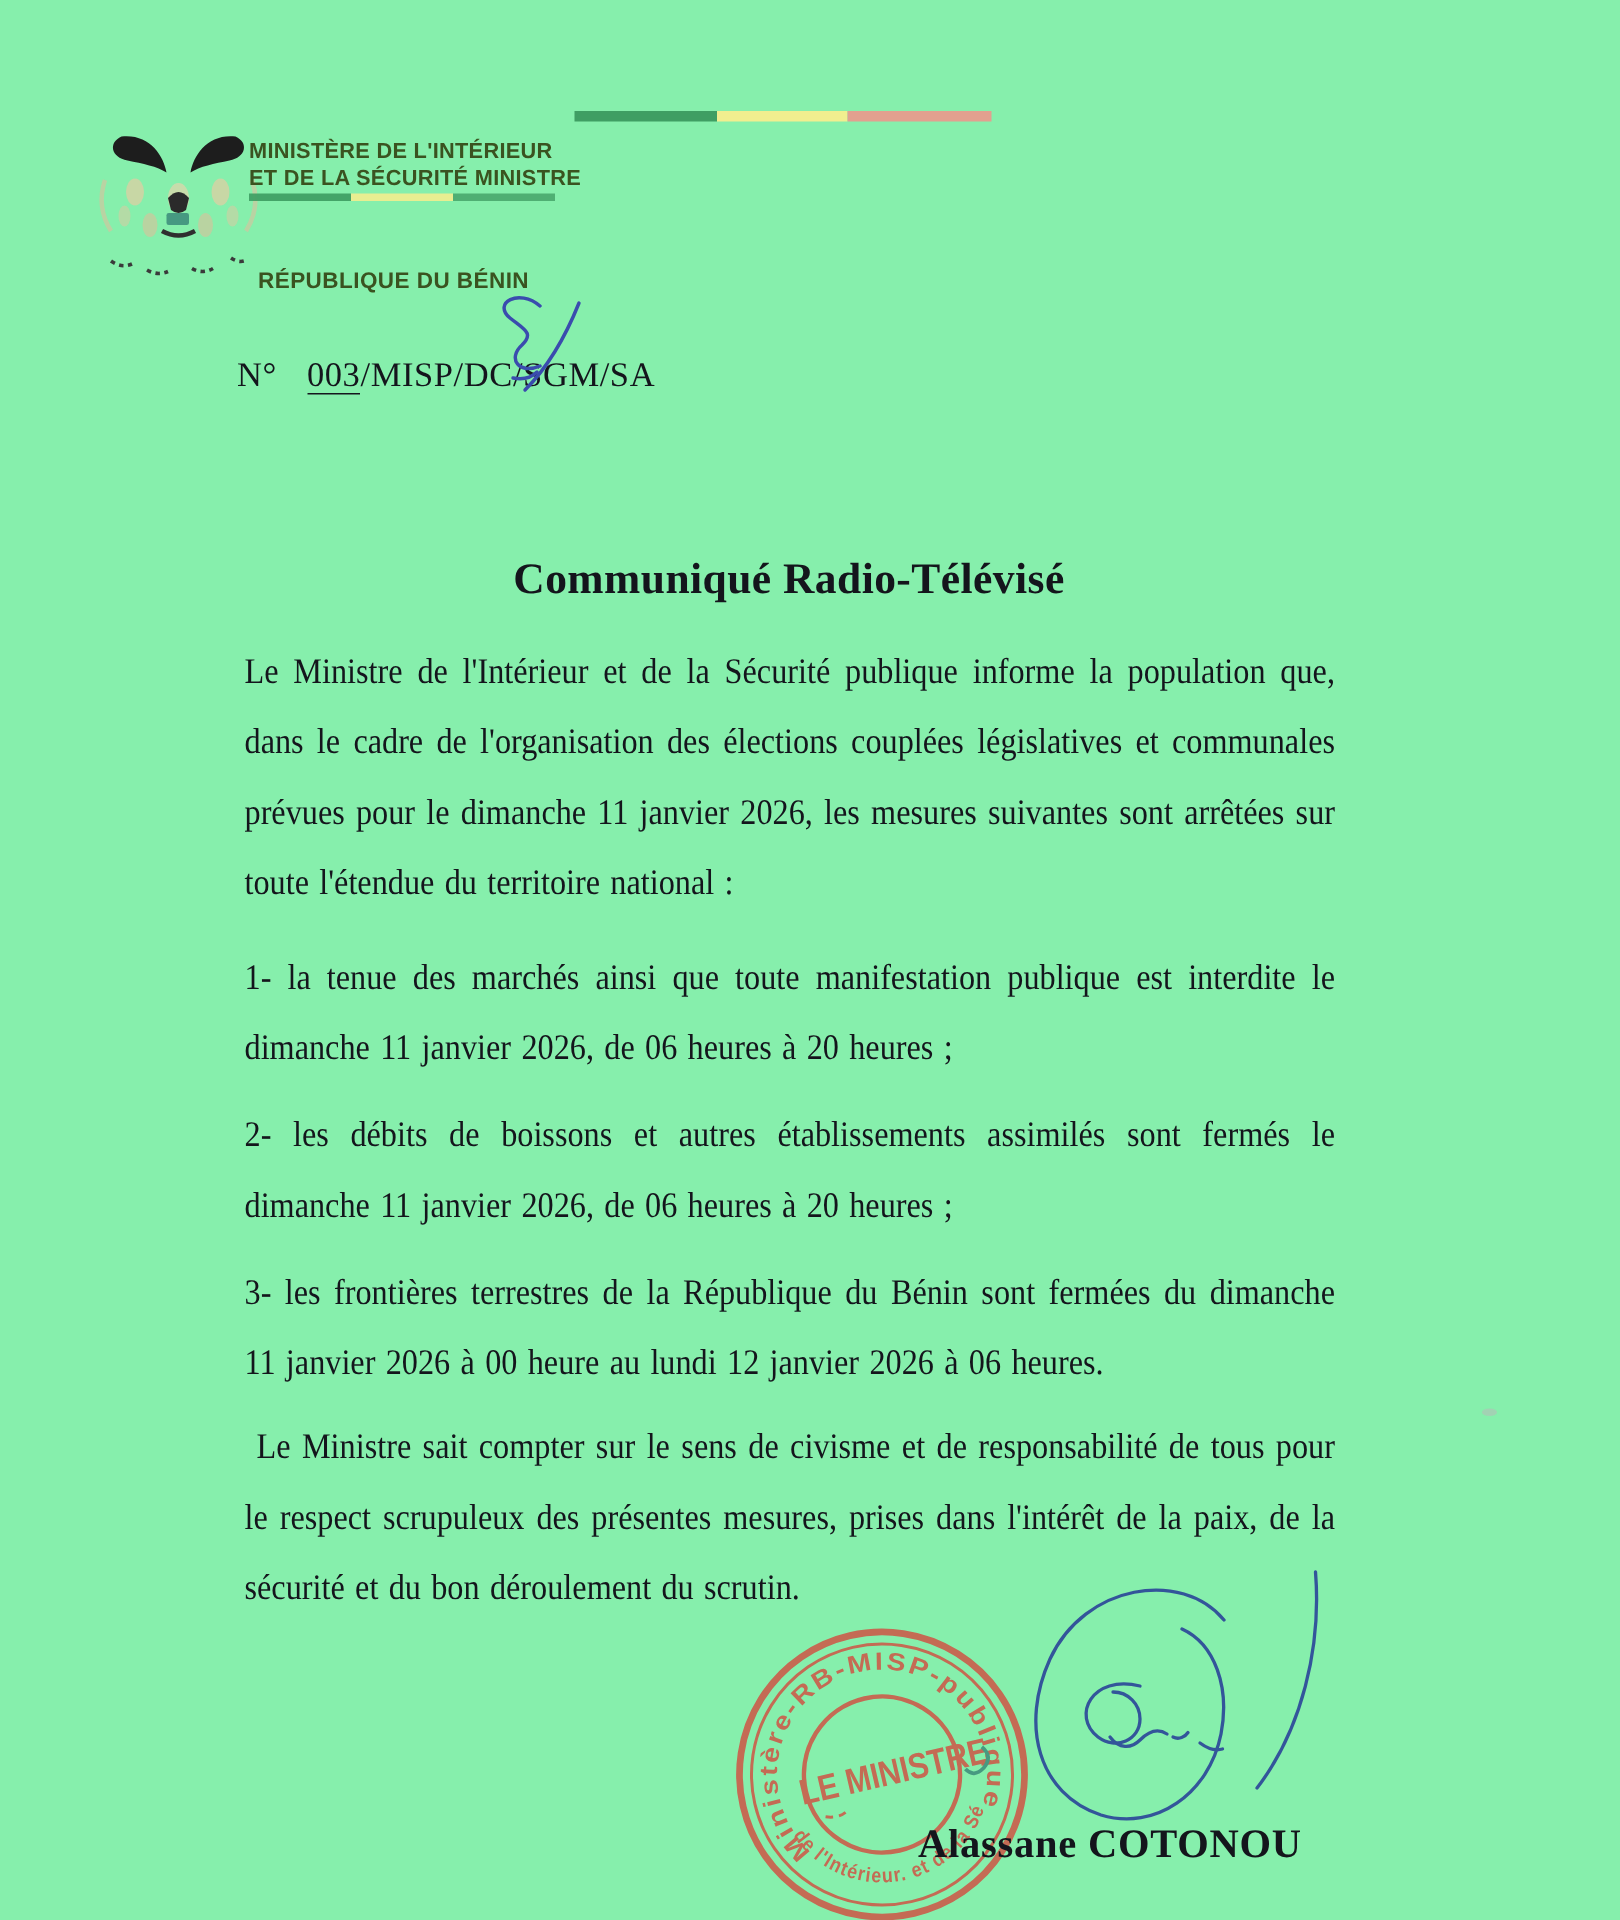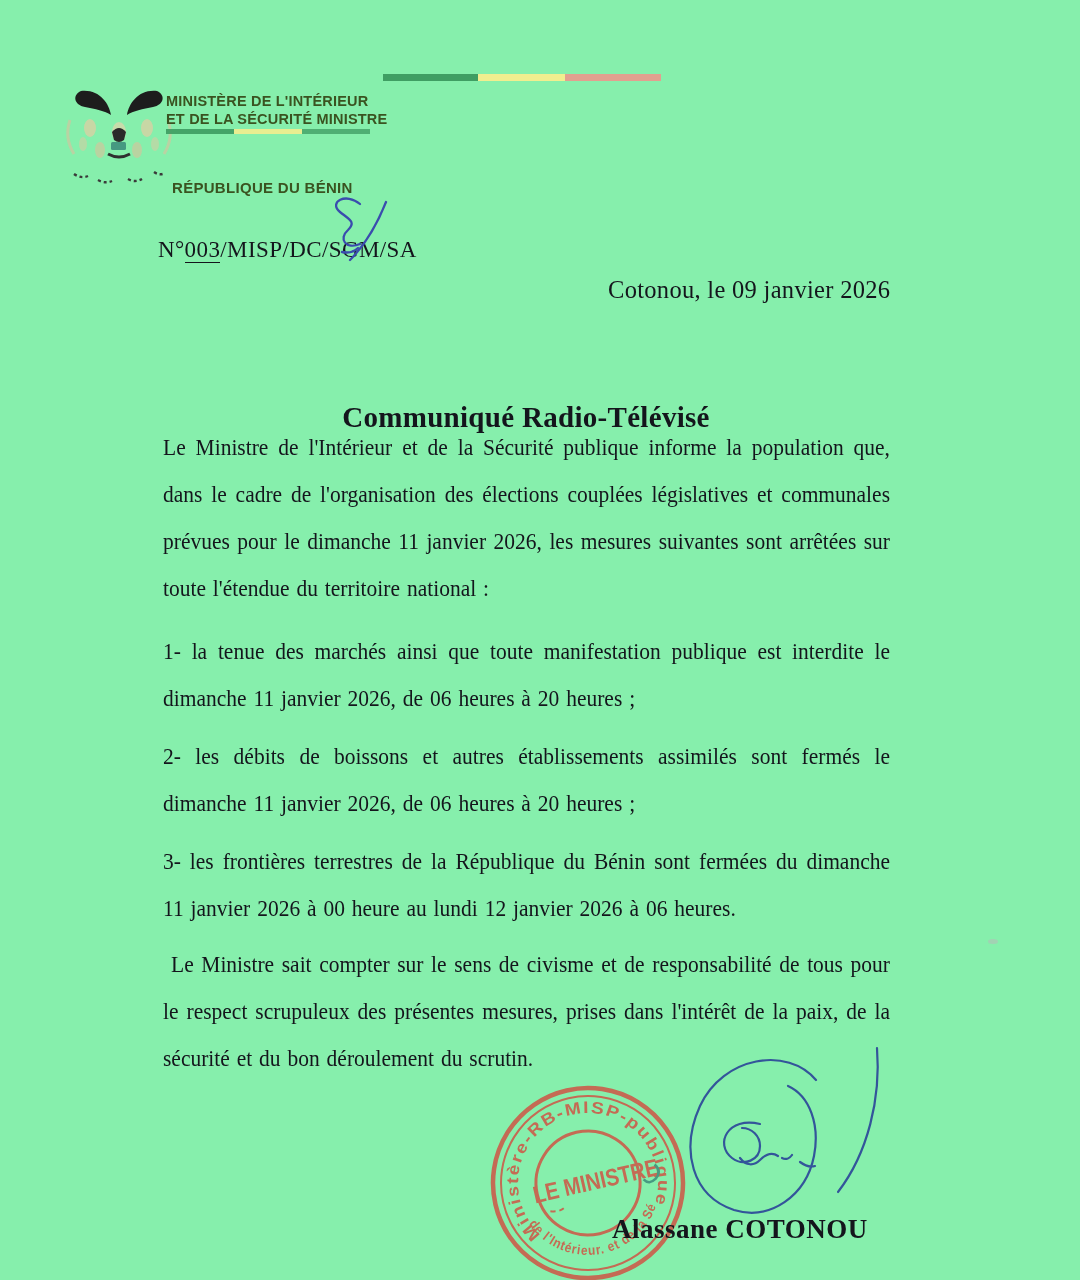--- a/index.html
+++ b/index.html
@@ -32,26 +32,26 @@
   .flag-bar .g{width:95px;background:var(--flag_green);}
   .flag-bar .y{width:87px;background:var(--flag_yellow);}
   .flag-bar .r{width:96px;background:var(--flag_red);}
   .contact-block{
     position:absolute;right:120px;top:84px;text-align:right;
     font-family:"Liberation Sans",sans-serif;font-weight:600;
     font-size:15.5px;line-height:26.5px;color:var(--contact_ink);
   }
   
   .ref-line{position:absolute;left:158px;top:237px;font-size:23px;letter-spacing:.4px;}
-  .ref-number{border-bottom:1.6px solid currentColor;}
+  .ref-number{border-bottom:1.6px solid currentColor;margin-left:20px;}
   .paraph-svg{position:absolute;left:298px;top:192px;z-index:2;}
   .dateline{position:absolute;left:608px;top:276px;font-size:24.5px;letter-spacing:.3px;}
   .doc-title{
     position:absolute;left:163px;top:370px;width:726px;text-align:center;
-    font-size:29px;font-weight:bold;letter-spacing:.3px;margin-top:31px;
+    font-size:29px;font-weight:bold;letter-spacing:.3px;
   }
   
   .body-par{
     position:absolute;left:163px;width:727px;
     font-size:21.5px;line-height:42px;text-align:justify;text-align-last:left;
     word-spacing:1.5px;transform:scaleY(1.118);transform-origin:0 0;
   }
   .p-intro{top:424px;}
   .p-item1{top:628px;}
   .p-item2{top:733px;}
@@ -124,21 +124,20 @@
   </div>
 
   <svg class="paraph-svg" width="100" height="76" viewBox="0 0 100 76">
     <g fill="none" stroke="var(--paraph_blue)" stroke-width="2.3" stroke-linecap="round">
       <path d="M62,12 C48,0 30,10 42,20 C52,28 58,30 50,38 C40,47 48,58 62,52"></path>
       <path d="M88,10 C80,30 68,52 52,68"></path>
       <path d="M44,60 q10,2 16,-4"></path>
     </g>
   </svg>
 
-  <div class="dateline">Cotonou, le 09 janvier 2026</div>
   <div class="doc-title">Communiqué Radio-Télévisé</div>
 
   <div class="body-par p-intro">Le Ministre de l'Intérieur et de la Sécurité publique informe la population que, dans le cadre de l'organisation des élections couplées législatives et communales prévues pour le dimanche 11 janvier 2026, les mesures suivantes sont arrêtées sur toute l'étendue du territoire national :</div>
   <div class="body-par p-item1">1- la tenue des marchés ainsi que toute manifestation publique est interdite le dimanche 11 janvier 2026, de 06 heures à 20 heures ;</div>
   <div class="body-par p-item2">2- les débits de boissons et autres établissements assimilés sont fermés le dimanche 11 janvier 2026, de 06 heures à 20 heures ;</div>
   <div class="body-par p-item3">3- les frontières terrestres de la République du Bénin sont fermées du dimanche 11 janvier 2026 à 00 heure au lundi 12 janvier 2026 à 06 heures.</div>
   <div class="body-par p-closing">Le Ministre sait compter sur le sens de civisme et de responsabilité de tous pour le respect scrupuleux des présentes mesures, prises dans l'intérêt de la paix, de la sécurité et du bon déroulement du scrutin.</div>
 
   <svg class="stamp-svg" width="210" height="200" viewBox="0 0 210 200">
     <defs>

